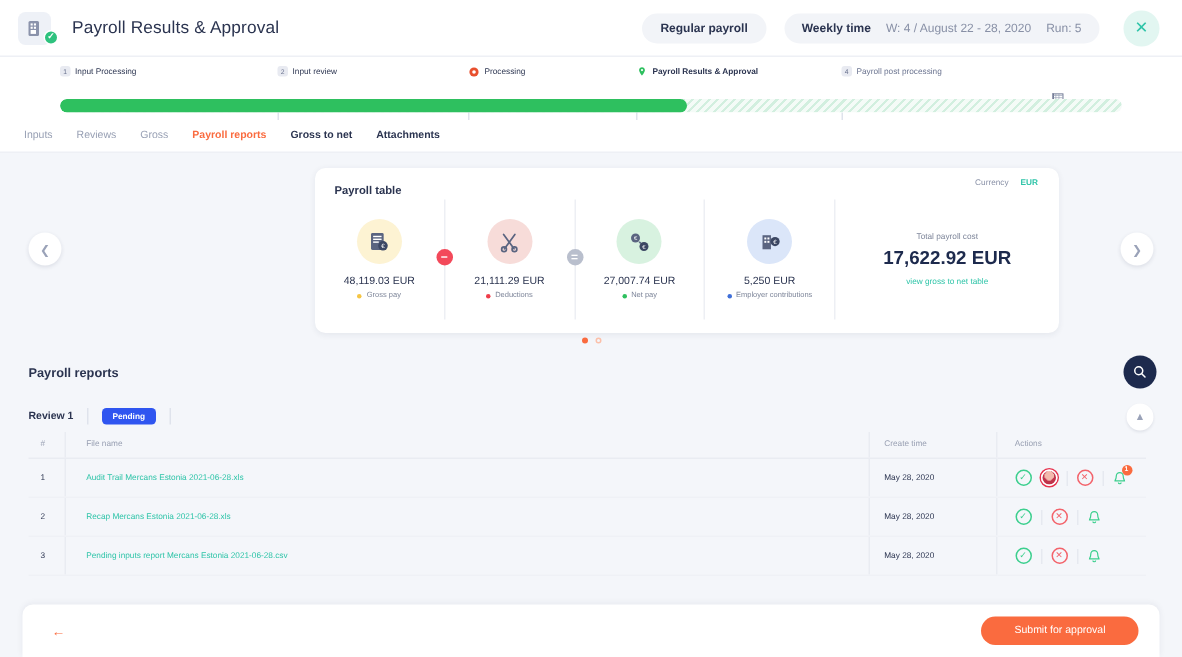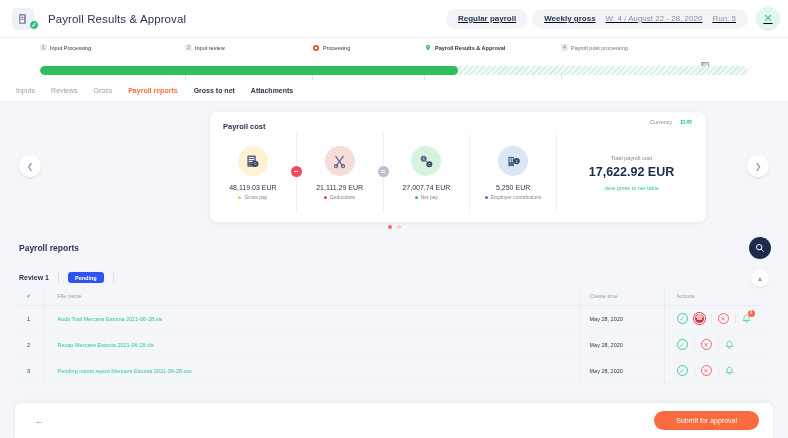--- a/index.html
+++ b/index.html
@@ -25,21 +25,21 @@
   .hdr-logo svg { display:block; }
   .hdr-dot {
     position: absolute; right: -5px; bottom: 0px; width: 10px; height: 10px;
     border-radius: 50%; background: #2ec27e; border: 1.5px solid #fff;
     display:flex; align-items:center; justify-content:center;
     color:#fff; font-size:6px; font-weight:bold; line-height:1;
   }
   .hdr-title {
     margin-left: 14px; font-size: 11.5px; color: #2b3450; letter-spacing: .1px;
   }
-  .hdr-right { margin-left: auto; display: flex; align-items: center; gap: 4px; padding-right: 8px; text-decoration: underline; }
+  .hdr-right { margin-left: auto; display: flex; align-items: center; gap: 12px; padding-right: 15px; }
   .pill {
     background: #f2f4f8; border-radius: 12px; height: 20px;
     display: flex; align-items: center; padding: 0 12px;
     font-size: 8px; color: #2b3450; font-weight: bold; white-space: nowrap;
   }
   .pill .sep { display: inline-block; width: 10px; }
   .pill .muted { color: #8890a6; font-weight: normal; }
   .close-btn {
     width: 24px; height: 24px; border-radius: 50%; background: #e2f6f1;
     display: flex; align-items: center; justify-content: center;
@@ -264,21 +264,21 @@
         <rect x="3.4" y="7" width="3.6" height="2.6" fill="#fff"></rect>
       </svg>
       <span class="hdr-dot">✓</span>
     </div>
     <div class="hdr-title">Payroll Results &amp; Approval</div>
     <div class="hdr-right">
       <div class="pill">
         <span>Regular payroll</span>
       </div>
       <div class="pill">
-        <span>Weekly gross</span>
+        <span>Weekly time</span>
         <span class="sep"></span>
         <span class="muted">W: 4 / August 22 - 28, 2020</span>
         <span class="sep"></span>
         <span class="muted">Run: 5</span>
       </div>
       <div class="close-btn">✕</div>
     </div>
   </div>
 
   <div class="stepper">
@@ -331,21 +331,21 @@
     <div class="tab">Gross</div>
     <div class="tab active">Payroll reports</div>
     <div class="tab dark">Gross to net</div>
     <div class="tab dark">Attachments</div>
   </div>
 
   <div class="cards">
 
 
     <div class="card card-cost">
-      <div class="card-head">Payroll cost</div>
+      <div class="card-head">Payroll table</div>
       <div class="cost-grid">
 
         <div class="cost-col">
           <div class="cost-icon" style="background:#fdf3d3">
             <svg width="15" height="15" viewBox="0 0 16 16">
               <rect x="2.5" y="1.5" width="9" height="12" rx="1" fill="#5a6480"></rect>
               <rect x="4" y="3.4" width="6" height="1" fill="#fff"></rect>
               <rect x="4" y="5.4" width="6" height="1" fill="#fff"></rect>
               <rect x="4" y="7.4" width="4" height="1" fill="#fff"></rect>
               <circle cx="11" cy="10.5" r="3.4" fill="#3c4763"></circle>

